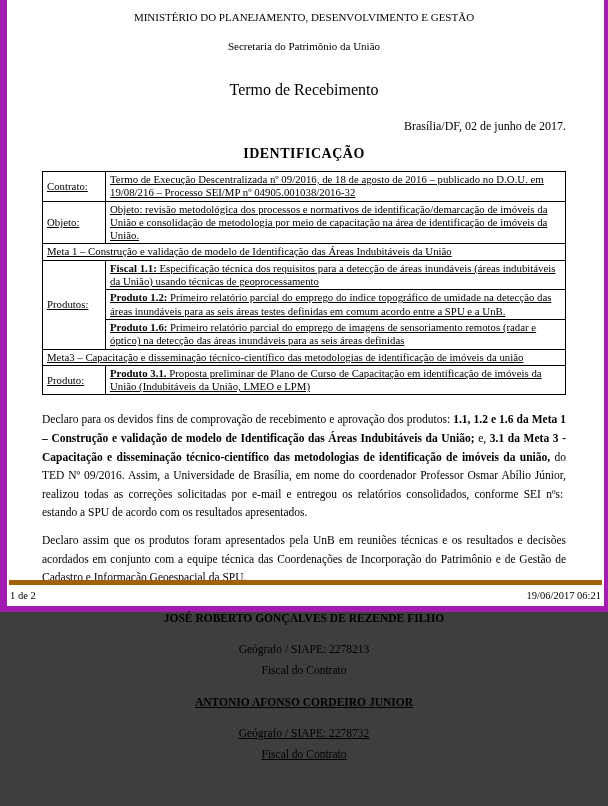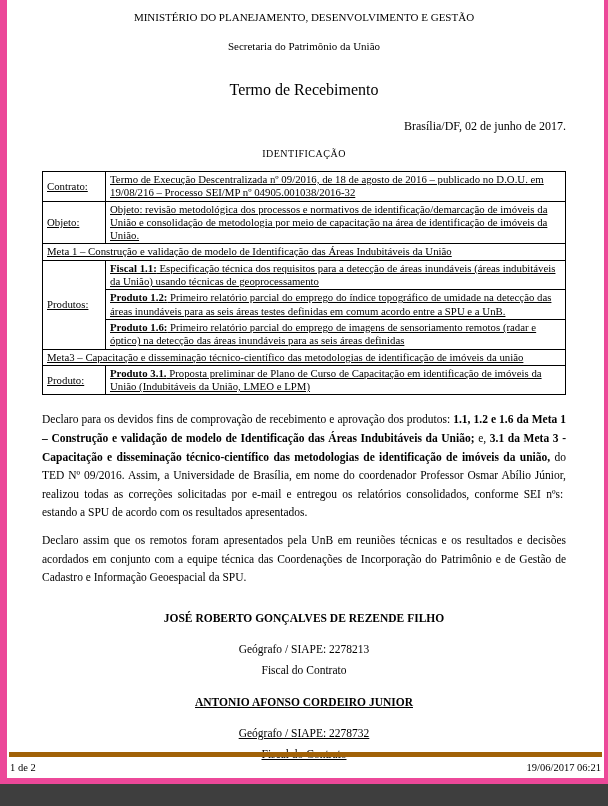--- a/index.html
+++ b/index.html
@@ -8,22 +8,22 @@
     width: 608px;
     height: 806px;
     background: #3e3e3e;
     font-family: "Liberation Serif", serif;
     color: #000;
     overflow: hidden;
   }
   .viewer {
     position: relative;
     width: 608px;
-    height: 784px;
-    background: #ec4899;
+    height: 612px;
+    background: #a21caf;
   }
   .page {
     position: absolute;
     left: 7px;
     top: 0;
     right: 4px;
     bottom: 6px;
     background: #ffffff;
   }
   .content {
@@ -49,23 +49,23 @@
     line-height: 15px;
     font-weight: normal;
   }
   .dateline {
     margin: 22px 0 0 0;
     font-size: 12px;
     line-height: 14px;
   }
   .section-title {
     margin: 13px 0 7px 0;
-    font-size: 10px;
+    font-size: 14px;
     line-height: 16px;
-    font-weight: normal;
+    font-weight: bold;
     letter-spacing: 0.5px;
   }
 
   table.ident {
     margin-top: 9px;
     width: 100%;
     border-collapse: collapse;
     font-size: 10.8px;
     text-decoration: underline;
   }
@@ -162,21 +162,21 @@
           </tr>
           <tr>
             <td class="lbl">Produto:</td>
             <td><span class="bold">Produto 3.1.</span><span> Proposta preliminar de Plano de Curso de Capacitação em identificação de imóveis da União (Indubitáveis da União, LMEO e LPM)</span></td>
           </tr>
         </tbody>
       </table>
 
       <p class="body-par"><span>Declaro para os devidos fins de comprovação de recebimento e aprovação dos produtos: </span><span class="bold">1.1, 1.2 e 1.6 da Meta 1 – Construção e validação de modelo de Identificação das Áreas Indubitáveis da União;</span><span> e, </span><span class="bold">3.1 da Meta 3 - Capacitação e disseminação técnico-científico das metodologias de identificação de imóveis da união,</span><span> do TED Nº 09/2016. Assim, a Universidade de Brasília, em nome do coordenador Professor Osmar Abílio Júnior, realizou todas as correções solicitadas por e-mail e entregou os relatórios consolidados, conforme SEI nºs:&nbsp; estando a SPU de acordo com os resultados apresentados.</span></p>
 
-      <p class="body-par">Declaro assim que os remotos foram apresentados pela UnB em reuniões técnicas e os resultados e decisões acordados em conjunto com a equipe técnica das Coordenações de Incorporação do Patrimônio e de Gestão de Cadastro e Informação Geoespacial da SPU.</p>
+      <p class="body-par">Declaro assim que os produtos foram apresentados pela UnB em reuniões técnicas e os resultados e decisões acordados em conjunto com a equipe técnica das Coordenações de Incorporação do Patrimônio e de Gestão de Cadastro e Informação Geoespacial da SPU.</p>
 
       <div class="sig-block-1">
         <p class="sig-name center">JOSÉ ROBERTO GONÇALVES DE REZENDE FILHO</p>
         <p class="sig-role center">Geógrafo / SIAPE: 2278213</p>
         <p class="sig-function center">Fiscal do Contrato</p>
       </div>
 
       <div class="sig-block-2">
         <p class="sig-name center">ANTONIO AFONSO CORDEIRO JUNIOR</p>
         <p class="sig-role center">Geógrafo / SIAPE: 2278732</p>

